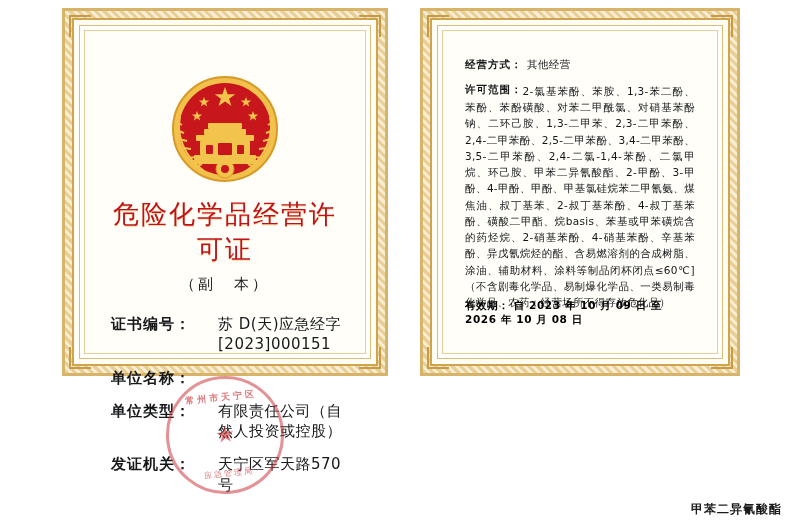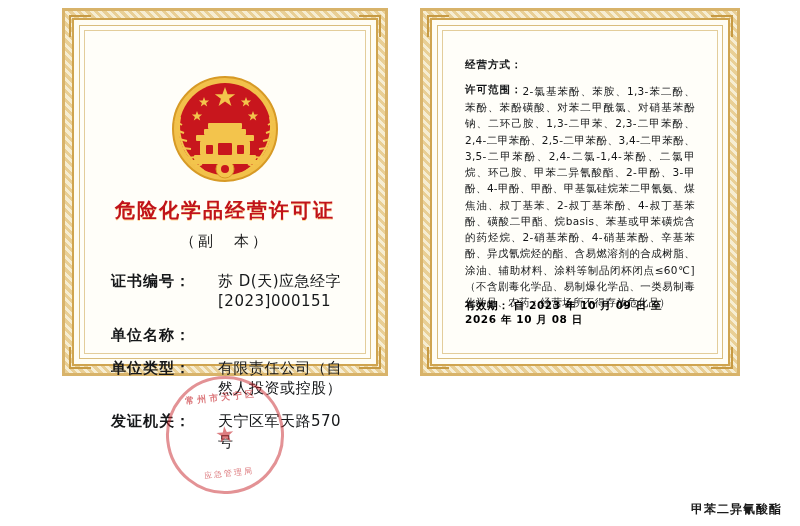--- a/index.html
+++ b/index.html
@@ -92,22 +92,22 @@
     width: 130px;
     height: 118px;
     position: relative;
   }
 
   
   .cert-title {
     margin-top: 6px;
     text-align: center;
     font-family: "DejaVu Serif", "Liberation Serif", serif;
-    font-weight: bold;
-    font-size: 20px;
+    font-weight: normal;
+    font-size: 26px;
     letter-spacing: 2px;
     color: #c0121a;
     text-shadow: 0 1px 0 #ffd9a0;
   }
   .cert-subtitle {
     margin-top: 8px;
     text-align: center;
     font-family: "DejaVu Serif", "Liberation Serif", serif;
     font-size: 15px;
     color: #1d1d1d;
@@ -339,20 +339,21 @@
       <div class="corner bl"></div>
       <div class="corner br"></div>
       <div class="frame-mid">
         <div class="frame-in">
           <div class="frame-in2">
 
             <div class="r-content">
 
               <div class="r-row">
                 <div class="r-label">经营方式：</div>
+                <div class="r-value">其他经营</div>
               </div>
 
               <div>
                 <span class="r-label" style="float:left;">许可范围：</span>
                 <div class="scope-block">2-氯基苯酚、苯胺、1,3-苯二酚、苯酚、苯酚磺酸、对苯二甲酰氯、对硝基苯酚钠、二环己胺、1,3-二甲苯、2,3-二甲苯酚、2,4-二甲苯酚、2,5-二甲苯酚、3,4-二甲苯酚、3,5-二甲苯酚、2,4-二氯-1,4-苯酚、二氯甲烷、环己胺、甲苯二异氰酸酯、2-甲酚、3-甲酚、4-甲酚、甲酚、甲基氯硅烷苯二甲氰氨、煤焦油、叔丁基苯、2-叔丁基苯酚、4-叔丁基苯酚、磺酸二甲酯、烷basis、苯基或甲苯磺烷含的药烃烷、2-硝基苯酚、4-硝基苯酚、辛基苯酚、异戊氰烷烃的酯、含易燃溶剂的合成树脂、涂油、辅助材料、涂料等制品闭杯闭点≤60℃]（不含剧毒化学品、易制爆化学品、一类易制毒化学品、农药；经营场所不得存放危化品）</div>
               </div>
 
             </div>
 
             <div class="validity">

